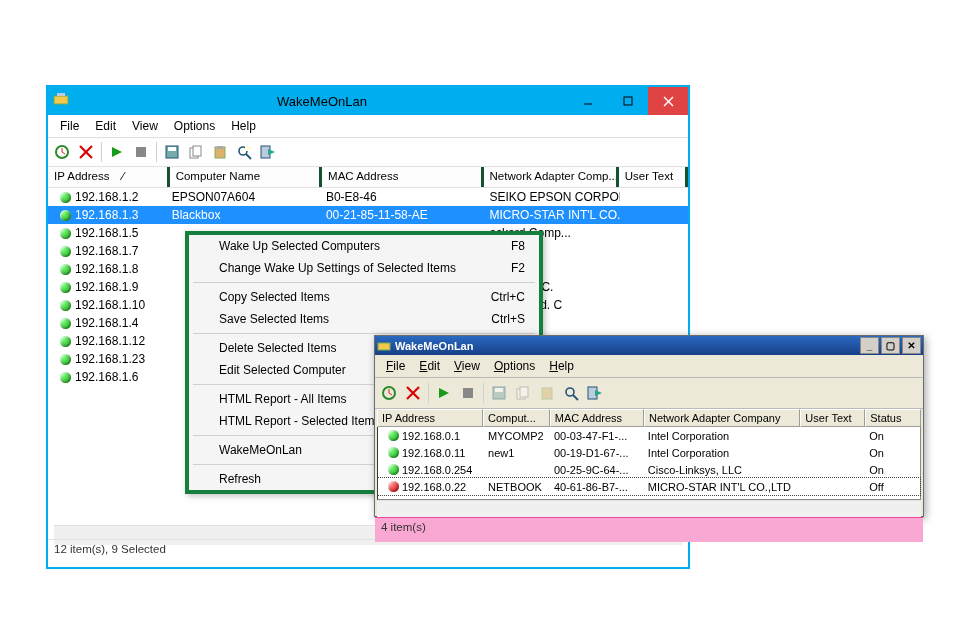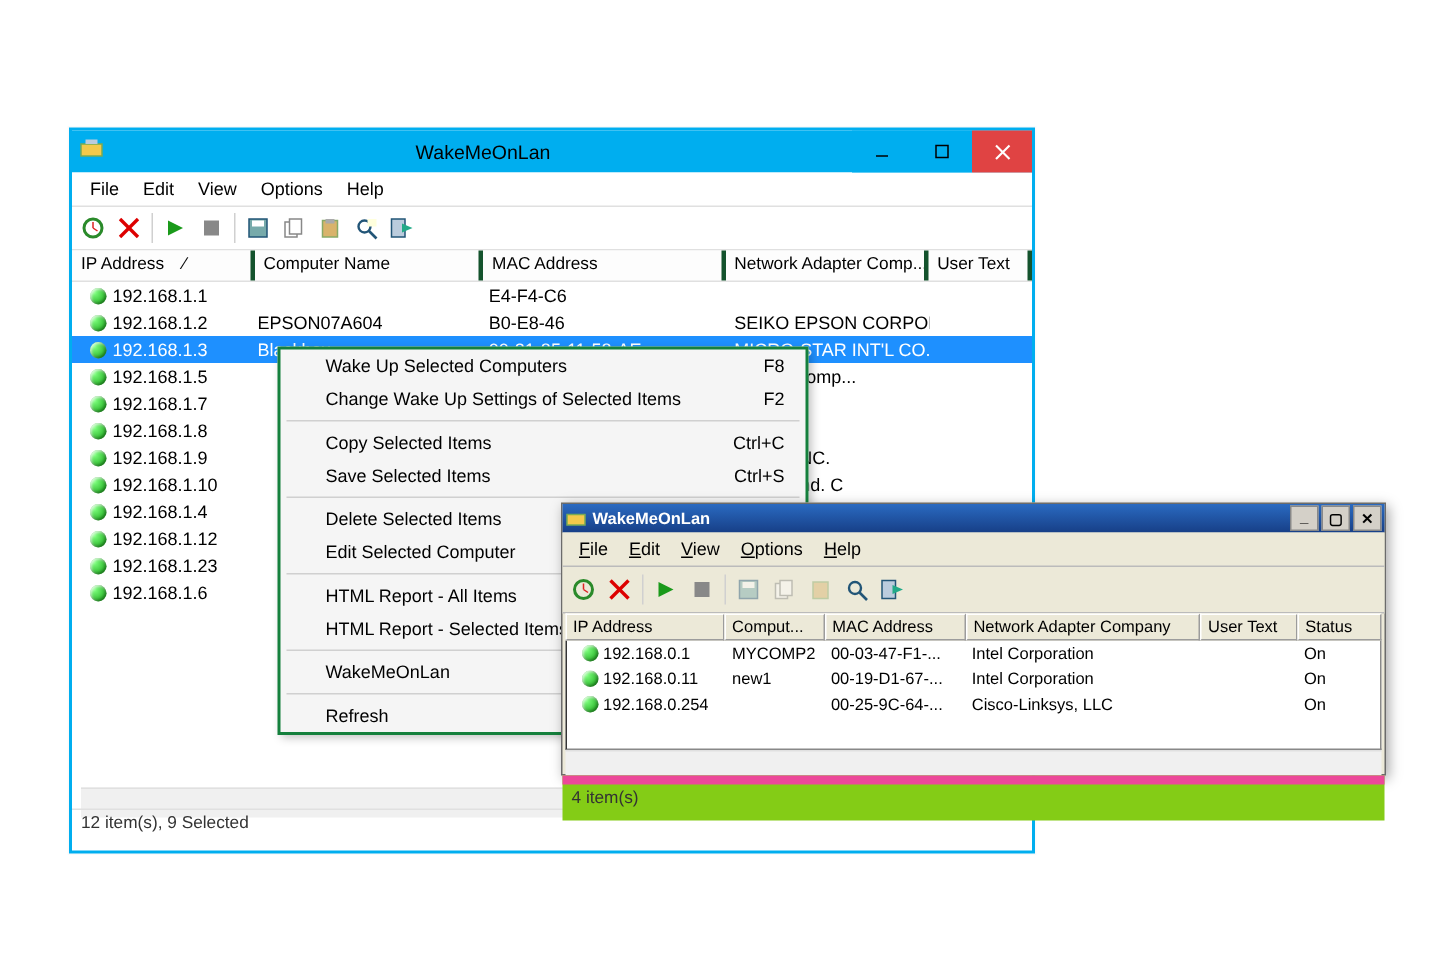--- a/index.html
+++ b/index.html
@@ -27,21 +27,21 @@
 .dot.green{background:radial-gradient(circle at 30% 30%,#7dff7d,#0c9b0c)}
 .dot.red{background:radial-gradient(circle at 30% 30%,#ff8a8a,#c00)}
 .c-ip{width:113px;display:flex;align-items:center;gap:4px}
 .c-nm{width:152px}
 .c-mac{width:162px}
 .c-net{width:133px}
 .c-ut{width:60px}
 .scrollh{height:19px;background:#f0f0f0;border-top:1px solid #e0e0e0;margin:3px 6px 0 6px}
 .status{height:21px;border-top:1px solid #e0e0e0;padding:3px 6px;font-size:11.5px;color:#333}
 
-.ctxmenu{position:absolute;left:185px;top:231px;width:350px;background:#f5f5f5;border:2px solid #15803d;box-shadow:2px 2px 6px rgba(0,0,0,.25)}
+.ctxmenu{position:absolute;left:185px;top:231px;width:350px;background:#f5f5f5;border:4px solid #15803d;box-shadow:2px 2px 6px rgba(0,0,0,.25)}
 .ctxmenu .mi{display:flex;height:22px;align-items:center;padding:0 14px 0 30px;white-space:nowrap}
 .ctxmenu .mi .lab{flex:1}
 .ctxmenu .sep{height:1px;background:#d0d0d0;margin:3px 4px}
 
 .win2{position:absolute;left:374px;top:335px;width:548px;height:180px;background:#ece9d8;border:1px solid #6b6b6b;box-shadow:2px 2px 8px rgba(0,0,0,.35)}
 .win2-title{height:19px;background:linear-gradient(#2a6ac1,#173f87);display:flex;align-items:center;color:#fff;font-size:11px;font-weight:bold}
 .win2-title .ti{width:14px;height:14px;margin:0 2px}
 .win2-title .tt{flex:1;padding-left:2px}
 .win2-title .cb{width:17px;height:15px;background:#d4d0c8;border:1px solid #888;margin-right:2px;display:flex;align-items:center;justify-content:center;color:#000;font-size:10px}
 .win2 .menubar{background:#ece9d8;border-bottom:1px solid #bbb}
@@ -54,21 +54,21 @@
 .row2{height:17px;display:flex;align-items:center;font-size:11px}
 .row2.sel{outline:1px dotted #444}
 .row2 .cell{padding:0 4px;white-space:nowrap;overflow:hidden}
 .c2-ip{width:105px;display:flex;align-items:center;gap:3px}
 .c2-nm{width:62px}
 .c2-mac{width:92px}
 .c2-net{width:160px}
 .c2-ut{width:60px}
 .c2-st{width:50px}
 .win2 .scrollh{height:16px;margin:0 2px}
-.win2 .status{background:#84cc16;border-top:6px solid #ec4899;height:18px}
+.win2 .status{background:#f9a8d4;border-top:1px solid #ec4899;height:18px}
 svg{display:block}
 .disabled{opacity:.45}
 </style>
 </head>
 <body>
 
 <div class="win1">
   <div class="win1-title">
     <span class="ti">
       <svg width="18" height="18" viewBox="0 0 18 18">
@@ -169,30 +169,20 @@
     <div class="col" style="width:152px">Computer Name</div>
     <div class="col" style="width:162px">MAC Address</div>
     <div class="col" style="width:133px">Network Adapter Comp...</div>
     <div class="col" style="width:60px">User Text</div>
   </div>
 
   <div class="listbody" id="list1">
       <div class="row">
         <div class="cell c-ip">
           <span class="dot green"></span>
-          <span>192.168.1.1</span>
-        </div>
-        <div class="cell c-nm"></div>
-        <div class="cell c-mac">E4-F4-C6</div>
-        <div class="cell c-net"></div>
-        <div class="cell c-ut"></div>
-      </div>
-      <div class="row">
-        <div class="cell c-ip">
-          <span class="dot green"></span>
           <span>192.168.1.2</span>
         </div>
         <div class="cell c-nm">EPSON07A604</div>
         <div class="cell c-mac">B0-E8-46</div>
         <div class="cell c-net">SEIKO EPSON CORPORA...</div>
         <div class="cell c-ut"></div>
       </div>
       <div class="row selected">
         <div class="cell c-ip">
           <span class="dot green"></span>
@@ -461,16 +451,27 @@
         <div class="cell c2-ip">
           <span class="dot green"></span>
           <span>192.168.0.254</span>
         </div>
         <div class="cell c2-nm"></div>
         <div class="cell c2-mac">00-25-9C-64-...</div>
         <div class="cell c2-net">Cisco-Linksys, LLC</div>
         <div class="cell c2-ut"></div>
         <div class="cell c2-st">On</div>
       </div>
+      <div class="row2 sel">
+        <div class="cell c2-ip">
+          <span class="dot red"></span>
+          <span>192.168.0.22</span>
+        </div>
+        <div class="cell c2-nm">NETBOOK</div>
+        <div class="cell c2-mac">40-61-86-B7-...</div>
+        <div class="cell c2-net">MICRO-STAR INT'L CO.,LTD</div>
+        <div class="cell c2-ut"></div>
+        <div class="cell c2-st">Off</div>
+      </div>
     </div>
   <div class="scrollh"></div>
   <div class="status">4 item(s)</div>
 </div>
 
 </body></html>

